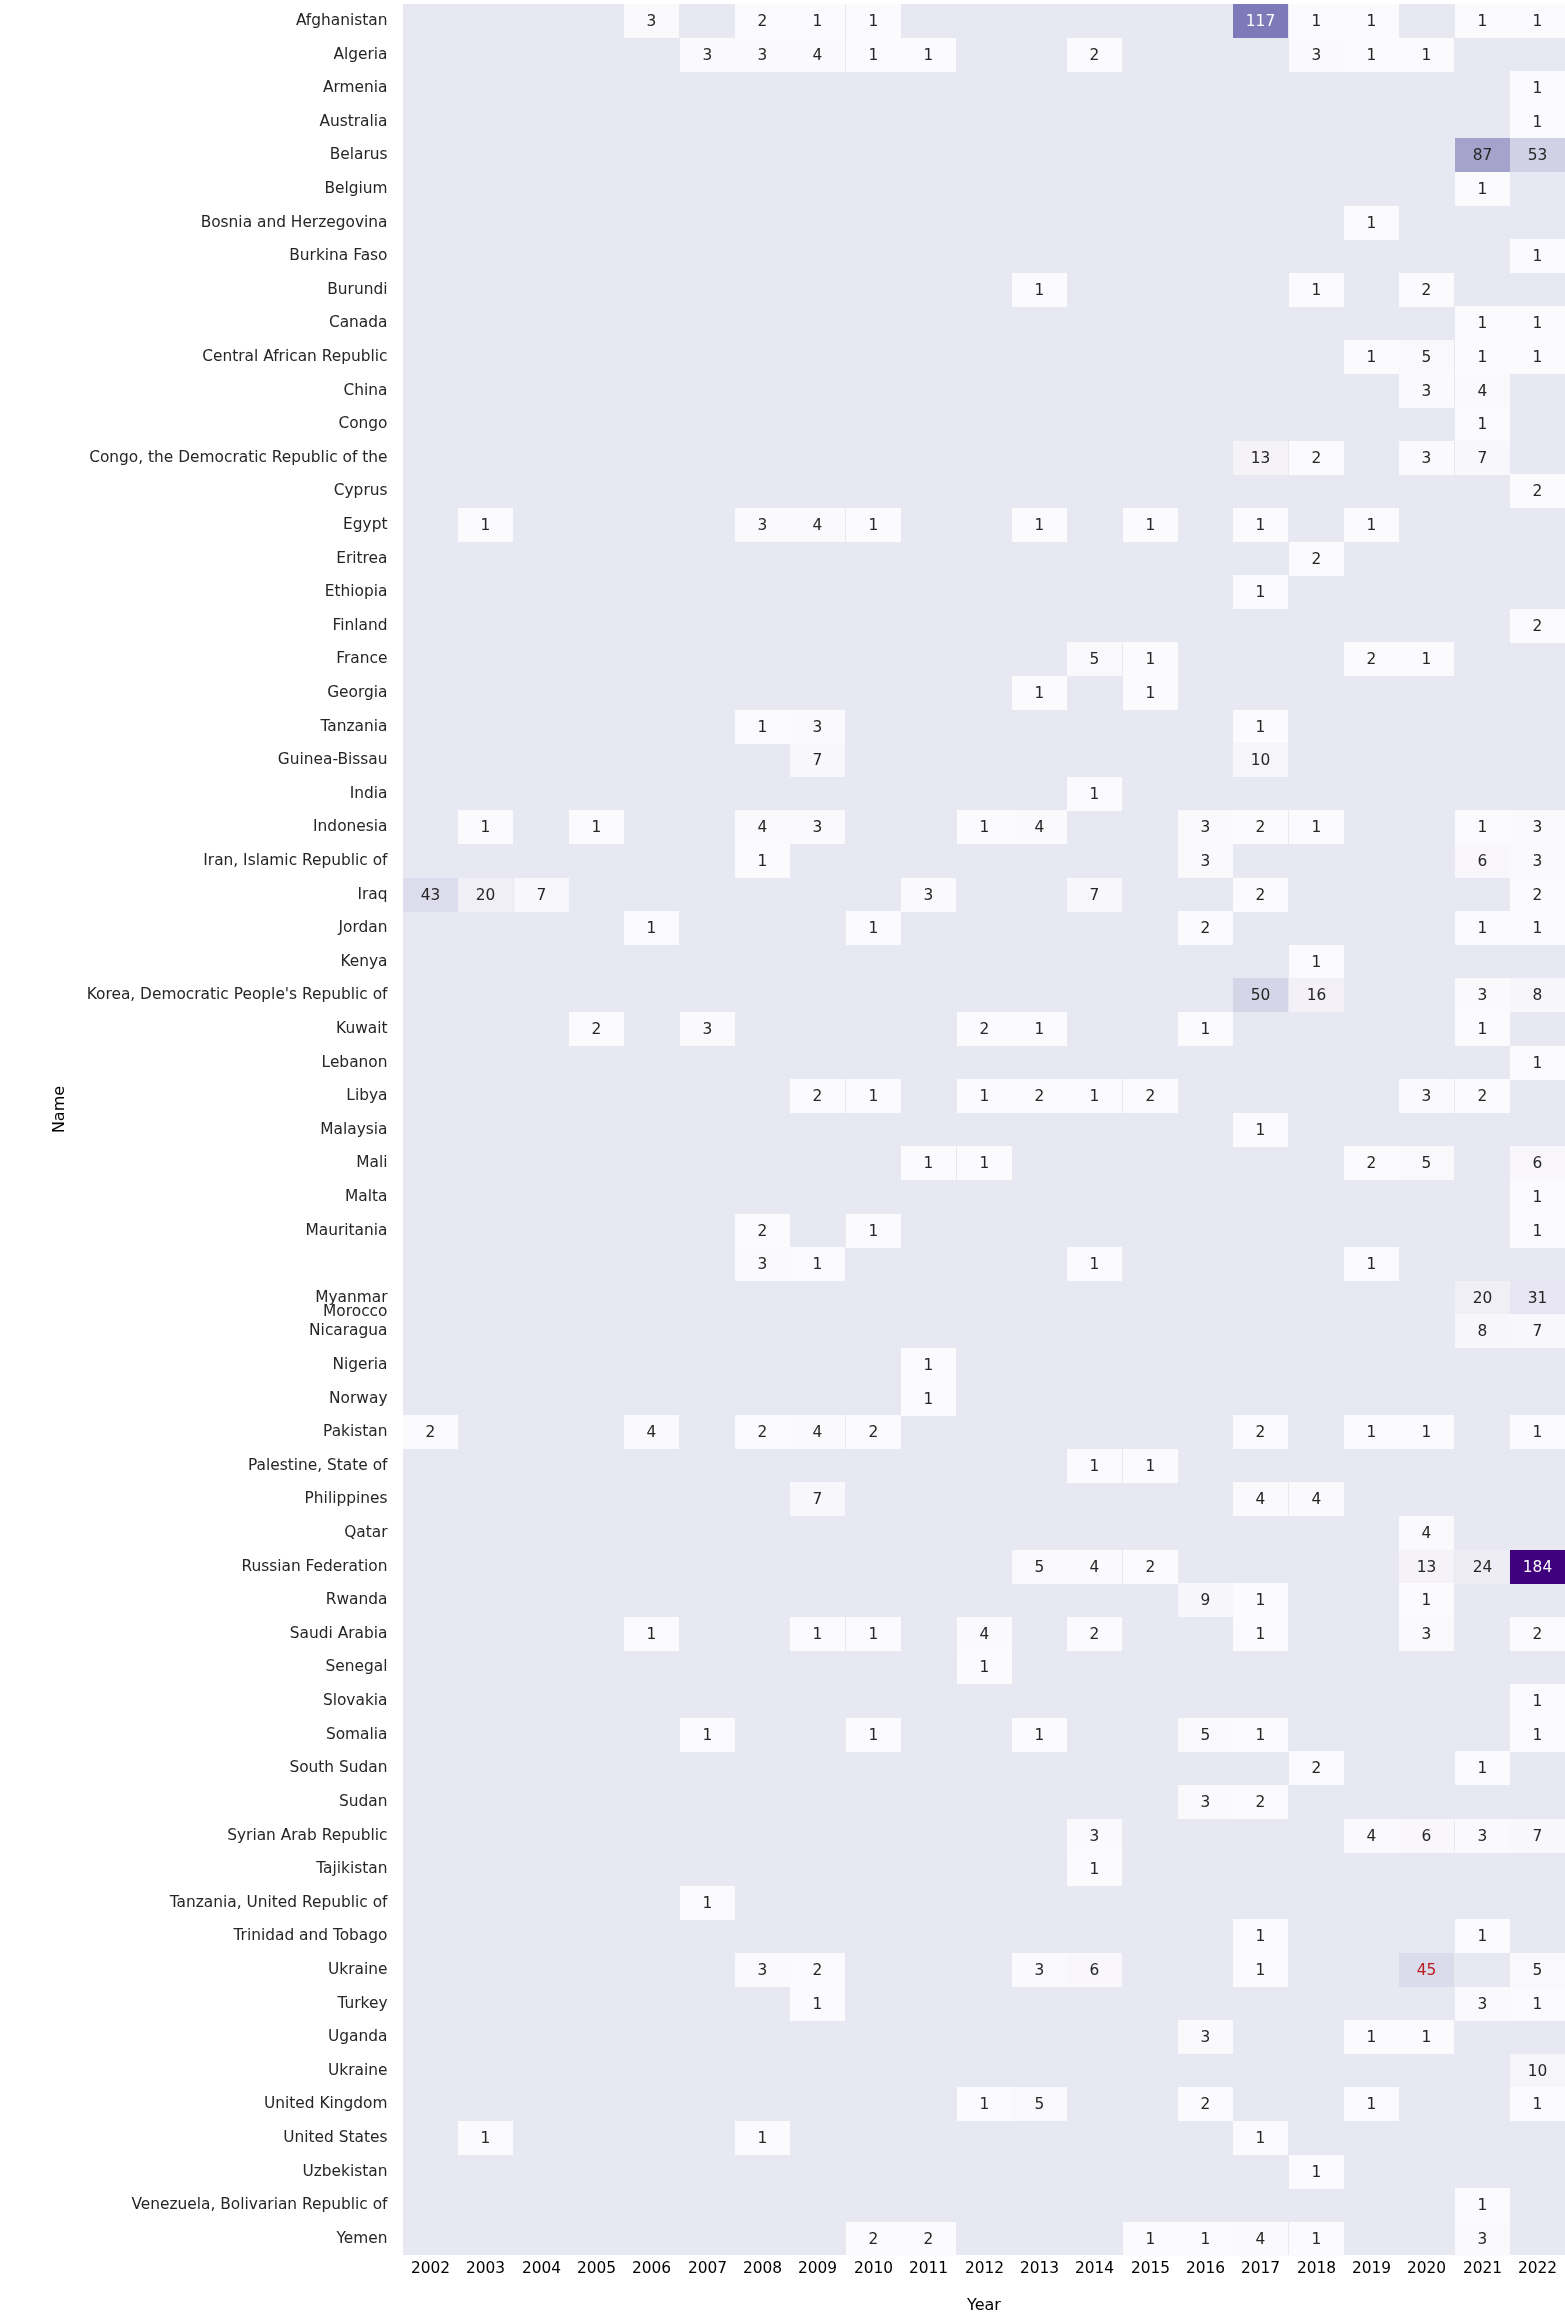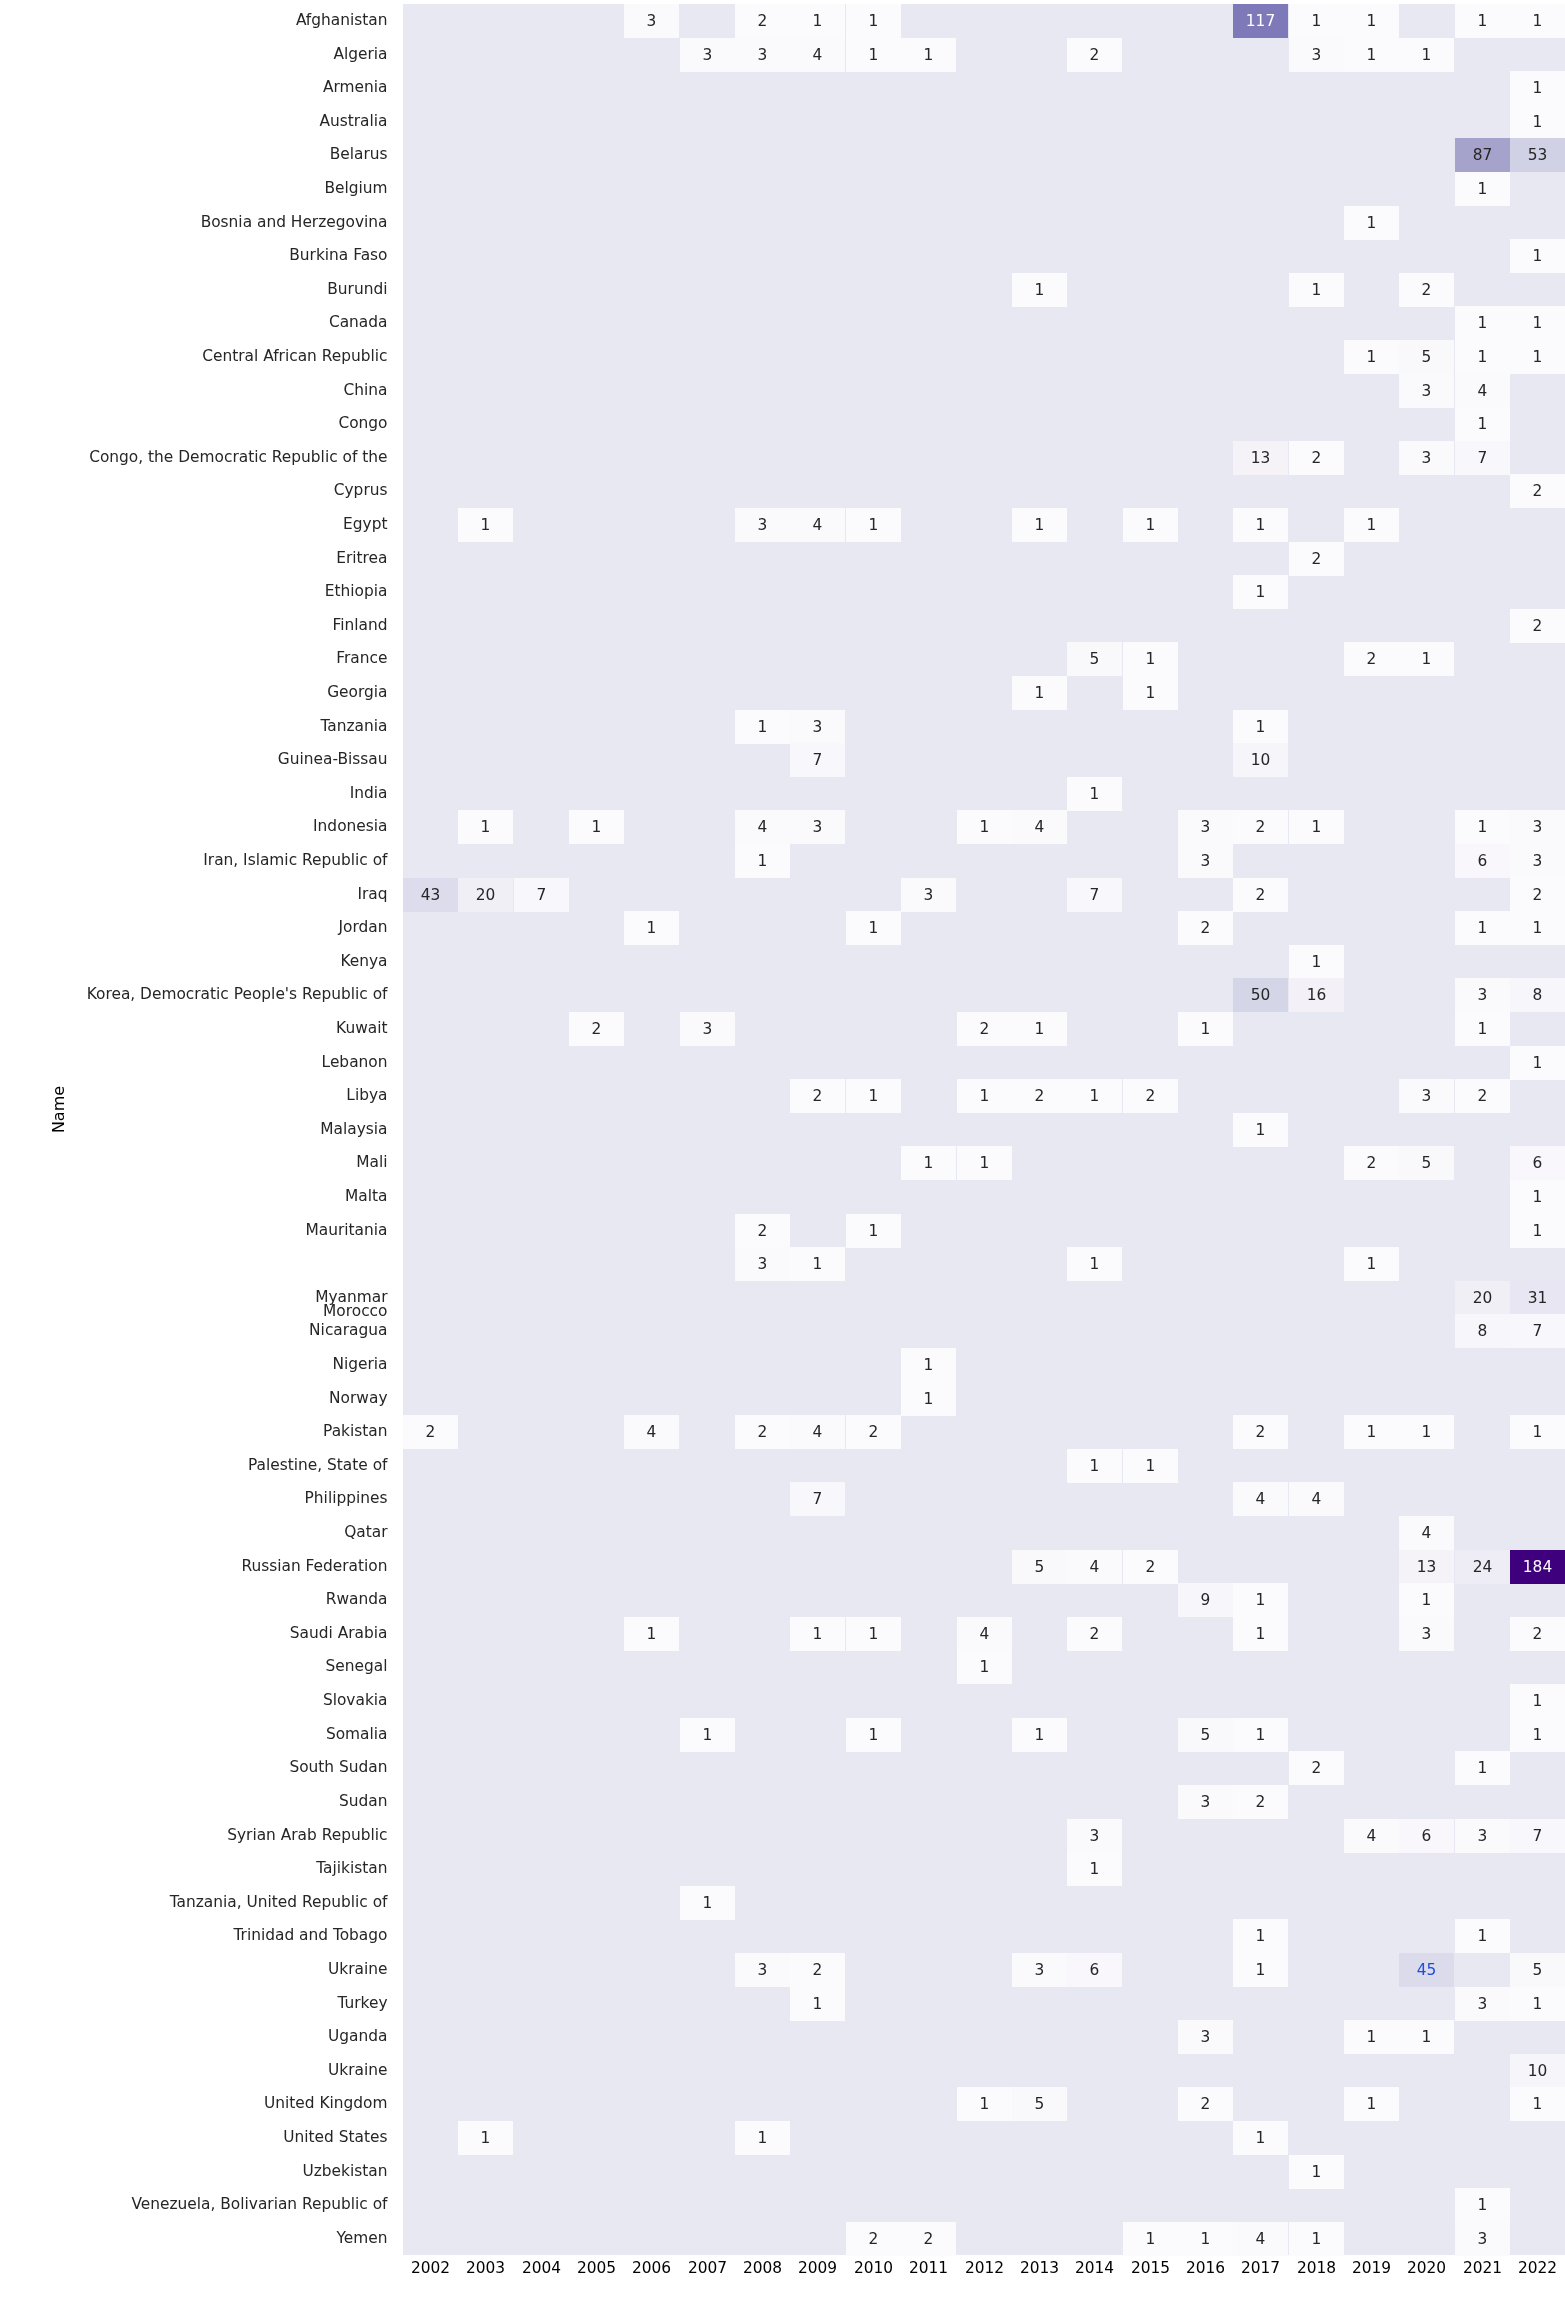--- a/index.html
+++ b/index.html
@@ -353,21 +353,21 @@
       <div class="cell" style="left: 1107px; top: 1815px; width: 55px; height: 34px; background: rgb(248, 247, 251); color: rgb(38, 38, 38);">7</div>
       <div class="cell" style="left: 664px; top: 1848px; width: 55px; height: 34px; background: rgb(251, 250, 253); color: rgb(38, 38, 38);">1</div>
       <div class="cell" style="left: 277px; top: 1882px; width: 55px; height: 34px; background: rgb(251, 250, 253); color: rgb(38, 38, 38);">1</div>
       <div class="cell" style="left: 830px; top: 1915px; width: 55px; height: 34px; background: rgb(251, 250, 253); color: rgb(38, 38, 38);">1</div>
       <div class="cell" style="left: 1052px; top: 1915px; width: 55px; height: 34px; background: rgb(251, 250, 253); color: rgb(38, 38, 38);">1</div>
       <div class="cell" style="left: 332px; top: 1949px; width: 55px; height: 34px; background: rgb(250, 249, 252); color: rgb(38, 38, 38);">3</div>
       <div class="cell" style="left: 387px; top: 1949px; width: 55px; height: 34px; background: rgb(251, 250, 252); color: rgb(38, 38, 38);">2</div>
       <div class="cell" style="left: 609px; top: 1949px; width: 55px; height: 34px; background: rgb(250, 249, 252); color: rgb(38, 38, 38);">3</div>
       <div class="cell" style="left: 664px; top: 1949px; width: 55px; height: 34px; background: rgb(249, 247, 251); color: rgb(38, 38, 38);">6</div>
       <div class="cell" style="left: 830px; top: 1949px; width: 55px; height: 34px; background: rgb(251, 250, 253); color: rgb(38, 38, 38);">1</div>
-      <div class="cell" style="left: 996px; top: 1949px; width: 55px; height: 34px; background: rgb(219, 219, 235); color: #1d4ed8;">45</div>
+      <div class="cell" style="left: 996px; top: 1949px; width: 55px; height: 34px; background: rgb(219, 219, 235); color: #b91c1c;">45</div>
       <div class="cell" style="left: 1107px; top: 1949px; width: 55px; height: 34px; background: rgb(249, 248, 251); color: rgb(38, 38, 38);">5</div>
       <div class="cell" style="left: 387px; top: 1983px; width: 55px; height: 34px; background: rgb(251, 250, 253); color: rgb(38, 38, 38);">1</div>
       <div class="cell" style="left: 1052px; top: 1983px; width: 55px; height: 34px; background: rgb(250, 249, 252); color: rgb(38, 38, 38);">3</div>
       <div class="cell" style="left: 1107px; top: 1983px; width: 55px; height: 34px; background: rgb(251, 250, 253); color: rgb(38, 38, 38);">1</div>
       <div class="cell" style="left: 775px; top: 2016px; width: 55px; height: 34px; background: rgb(250, 249, 252); color: rgb(38, 38, 38);">3</div>
       <div class="cell" style="left: 941px; top: 2016px; width: 55px; height: 34px; background: rgb(251, 250, 253); color: rgb(38, 38, 38);">1</div>
       <div class="cell" style="left: 996px; top: 2016px; width: 55px; height: 34px; background: rgb(251, 250, 253); color: rgb(38, 38, 38);">1</div>
       <div class="cell" style="left: 1107px; top: 2050px; width: 55px; height: 34px; background: rgb(246, 245, 250); color: rgb(38, 38, 38);">10</div>
       <div class="cell" style="left: 554px; top: 2083px; width: 55px; height: 34px; background: rgb(251, 250, 253); color: rgb(38, 38, 38);">1</div>
       <div class="cell" style="left: 609px; top: 2083px; width: 55px; height: 34px; background: rgb(249, 248, 251); color: rgb(38, 38, 38);">5</div>
@@ -405,15 +405,16 @@
       <div class="xtick" style="left: 720px; width: 55px;">2015</div>
       <div class="xtick" style="left: 775px; width: 55px;">2016</div>
       <div class="xtick" style="left: 830px; width: 55px;">2017</div>
       <div class="xtick" style="left: 886px; width: 55px;">2018</div>
       <div class="xtick" style="left: 941px; width: 55px;">2019</div>
       <div class="xtick" style="left: 996px; width: 55px;">2020</div>
       <div class="xtick" style="left: 1052px; width: 55px;">2021</div>
       <div class="xtick" style="left: 1107px; width: 55px;">2022</div>
     </div>
 
+  <div id="xlabel">Year</div>
 
 </div>
 
 
 </body></html>

